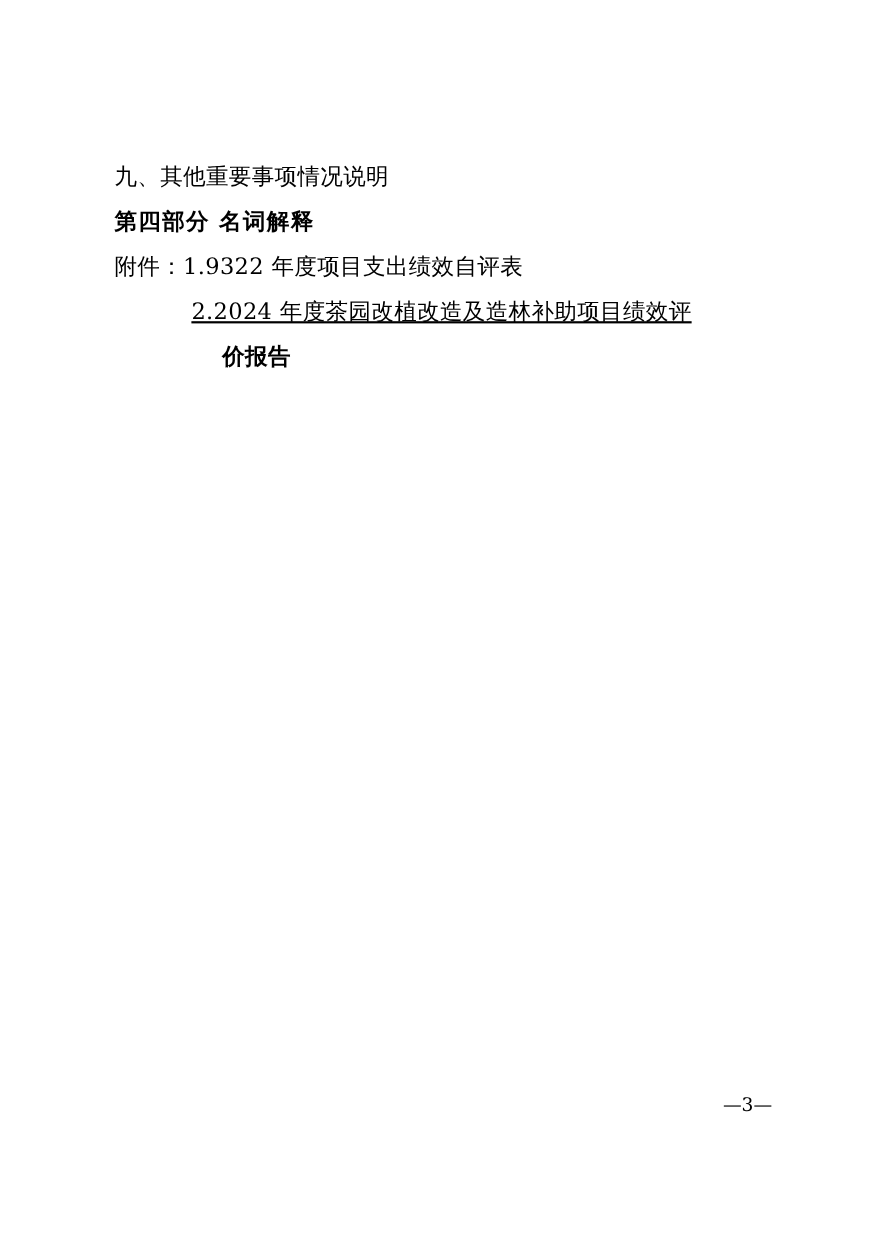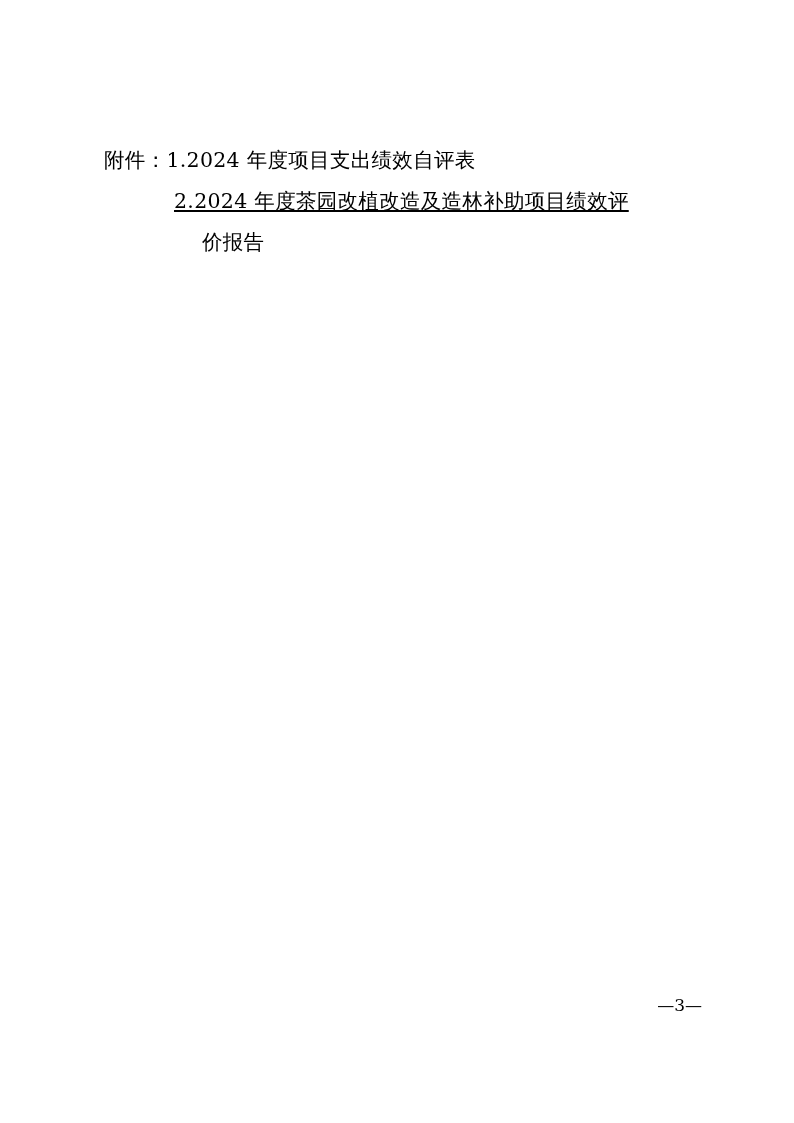--- a/index.html
+++ b/index.html
@@ -37,33 +37,36 @@
   .bold {
     font-weight: bold;
     letter-spacing: 1.2px;
   }
   .indent-attach {
     padding-left: 70px;
     text-decoration: underline;
   }
   .indent-attach2 {
     padding-left: 98px;
+    font-weight: bold;
   }
   .page-number {
     position: absolute;
     right: 92px;
     bottom: 108px;
     font-size: 17px;
     font-family: "DejaVu Serif", "Liberation Serif", serif;
     color: #000000;
   }
 </style>
 </head>
 <body>
 
 <div class="page">
   <div class="content">
-    <div class="line">附件：1.2024 年度项目支出绩效自评表</div>
+    <div class="line">九、其他重要事项情况说明</div>
+    <div class="line bold">第四部分   名词解释</div>
+    <div class="line">附件：1.9322 年度项目支出绩效自评表</div>
     <div class="line indent-attach">2.2024 年度茶园改植改造及造林补助项目绩效评</div>
     <div class="line indent-attach2">价报告</div>
   </div>
   <div class="page-number">—3—</div>
 </div>
 
 </body></html>

